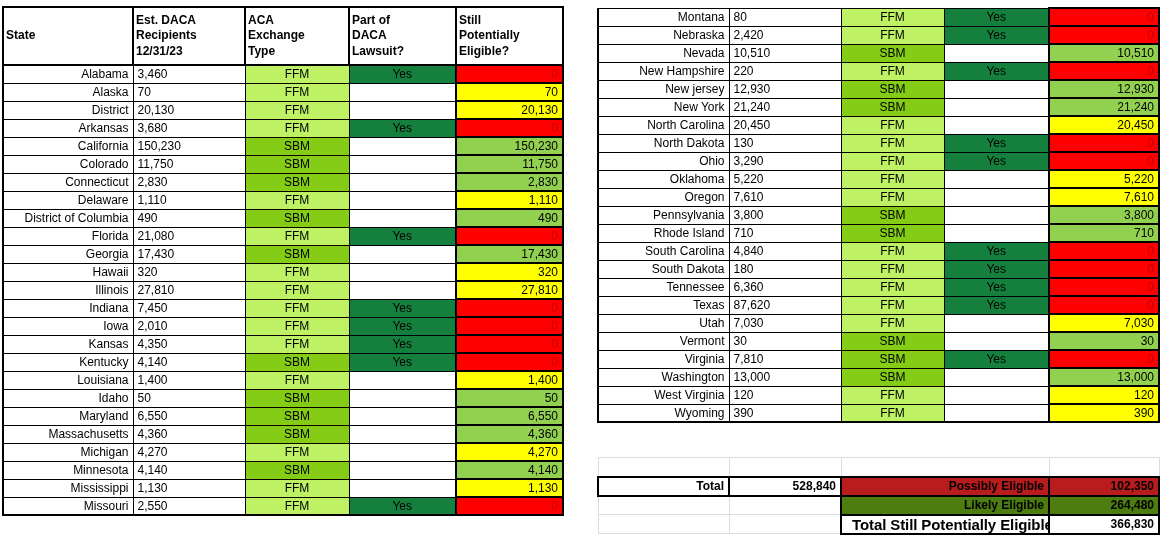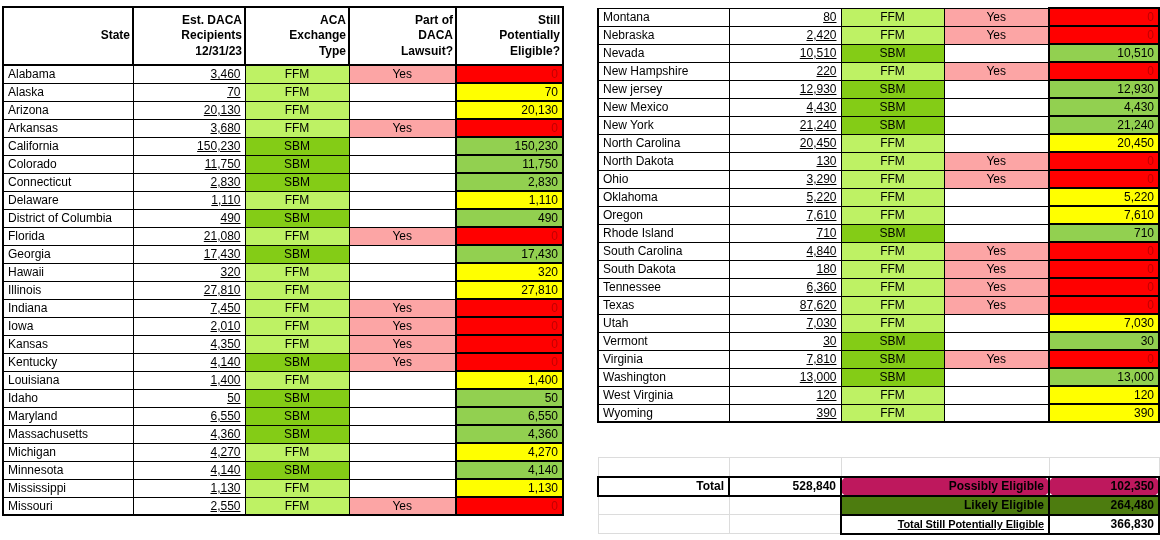--- a/index.html
+++ b/index.html
@@ -5,48 +5,48 @@
   html,body{margin:0;padding:0;background:#ffffff;}
   body{width:1160px;height:540px;font-family:"Liberation Sans",sans-serif;color:#000;}
   .sheet{position:relative;width:1160px;height:540px;background:#fff;overflow:hidden;}
 
   table{border-collapse:collapse;table-layout:fixed;font-size:12px;}
   td,th{box-sizing:border-box;height:18px;padding:0 4px;border:1px solid #000;
         overflow:hidden;white-space:nowrap;vertical-align:middle;}
 
   
   #left-table{position:absolute;left:2px;top:6px;width:560px;border:2px solid #000;}
-  #left-table th{border:2px solid #000;height:58px;font-weight:bold;text-align:right;
+  #left-table th{border:2px solid #000;height:58px;font-weight:bold;text-align:left;
                  white-space:pre-line;line-height:1.3;font-size:12px;padding:0 2px;}
 
   
   #right-table{position:absolute;left:597px;top:7px;width:561px;
                border:2px solid #000;border-top:1px solid #000;}
 
-  td.state{text-align:left;}
-  td.num{text-align:right;text-decoration:underline;}
+  td.state{text-align:right;}
+  td.num{}
   td.exch,td.law{text-align:center;}
   td.elig{text-align:right;border:2px solid #000;}
 
   .ffm{background:#bef264;}
   .sbm{background:#84cc16;}
-  .law-yes{background:#fca5a5;}
+  .law-yes{background:#15803d;}
   .st-red{background:#FF0000;color:#C00000;}
   .st-yellow{background:#FFFF00;}
   .st-green{background:#92D050;}
 
   
   #totals-table{position:absolute;left:597px;top:457px;width:561px;}
   #totals-table td{height:19px;}
   td.blank{border:1px solid #dcdcdc;background:#fff;}
   tr.spacer td{height:18px;}
   .t-bold{font-weight:bold;text-align:right;border:2px solid #000;padding-left:10px;}
-  .bg-yellow{background:#be185d;border-radius:7px;}
+  .bg-yellow{background:#b91c1c;}
   .bg-green{background:#4d7c0f;}
-  .grand-label{font-size:11px;letter-spacing:-0.1px;text-decoration:underline;}
+  .grand-label{font-size:15px;letter-spacing:-0.1px;}
 </style>
 </head>
 <body>
 
 <div class="sheet">
 
   <table id="left-table">
     <colgroup>
       <col style="width:130px">
         <col style="width:112px">
@@ -80,21 +80,21 @@
           <td class="elig st-red">0</td>
         </tr>
         <tr>
           <td class="state">Alaska</td>
           <td class="num">70</td>
           <td class="exch ffm">FFM</td>
           <td class="law"></td>
           <td class="elig st-yellow">70</td>
         </tr>
         <tr>
-          <td class="state">Arizona</td>
+          <td class="state">District</td>
           <td class="num">20,130</td>
           <td class="exch ffm">FFM</td>
           <td class="law"></td>
           <td class="elig st-yellow">20,130</td>
         </tr>
         <tr>
           <td class="state">Arkansas</td>
           <td class="num">3,680</td>
           <td class="exch ffm">FFM</td>
           <td class="law law-yes">Yes</td>
@@ -288,27 +288,20 @@
           <td class="elig st-red">0</td>
         </tr>
         <tr>
           <td class="state">New jersey</td>
           <td class="num">12,930</td>
           <td class="exch sbm">SBM</td>
           <td class="law"></td>
           <td class="elig st-green">12,930</td>
         </tr>
         <tr>
-          <td class="state">New Mexico</td>
-          <td class="num">4,430</td>
-          <td class="exch sbm">SBM</td>
-          <td class="law"></td>
-          <td class="elig st-green">4,430</td>
-        </tr>
-        <tr>
           <td class="state">New York</td>
           <td class="num">21,240</td>
           <td class="exch sbm">SBM</td>
           <td class="law"></td>
           <td class="elig st-green">21,240</td>
         </tr>
         <tr>
           <td class="state">North Carolina</td>
           <td class="num">20,450</td>
           <td class="exch ffm">FFM</td>
@@ -335,20 +328,27 @@
           <td class="exch ffm">FFM</td>
           <td class="law"></td>
           <td class="elig st-yellow">5,220</td>
         </tr>
         <tr>
           <td class="state">Oregon</td>
           <td class="num">7,610</td>
           <td class="exch ffm">FFM</td>
           <td class="law"></td>
           <td class="elig st-yellow">7,610</td>
+        </tr>
+        <tr>
+          <td class="state">Pennsylvania</td>
+          <td class="num">3,800</td>
+          <td class="exch sbm">SBM</td>
+          <td class="law"></td>
+          <td class="elig st-green">3,800</td>
         </tr>
         <tr>
           <td class="state">Rhode Island</td>
           <td class="num">710</td>
           <td class="exch sbm">SBM</td>
           <td class="law"></td>
           <td class="elig st-green">710</td>
         </tr>
         <tr>
           <td class="state">South Carolina</td>

